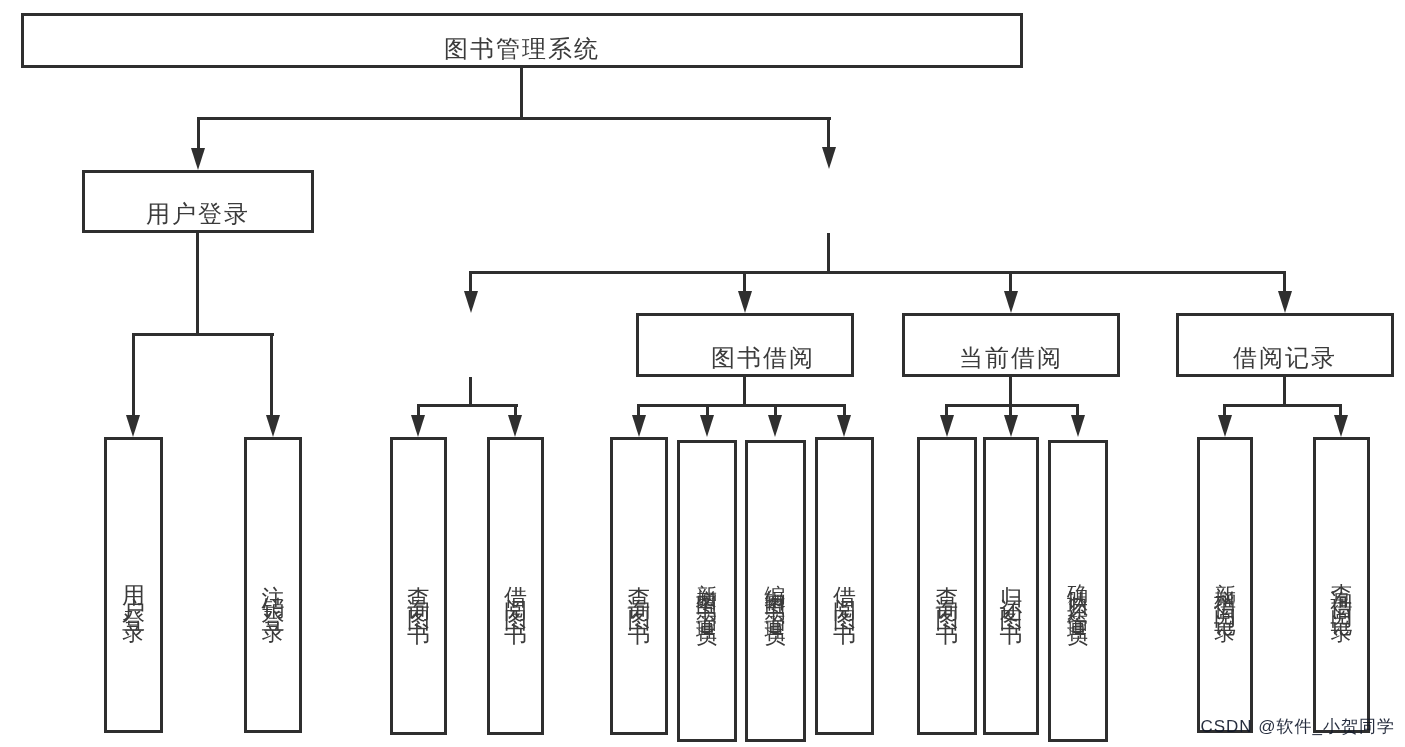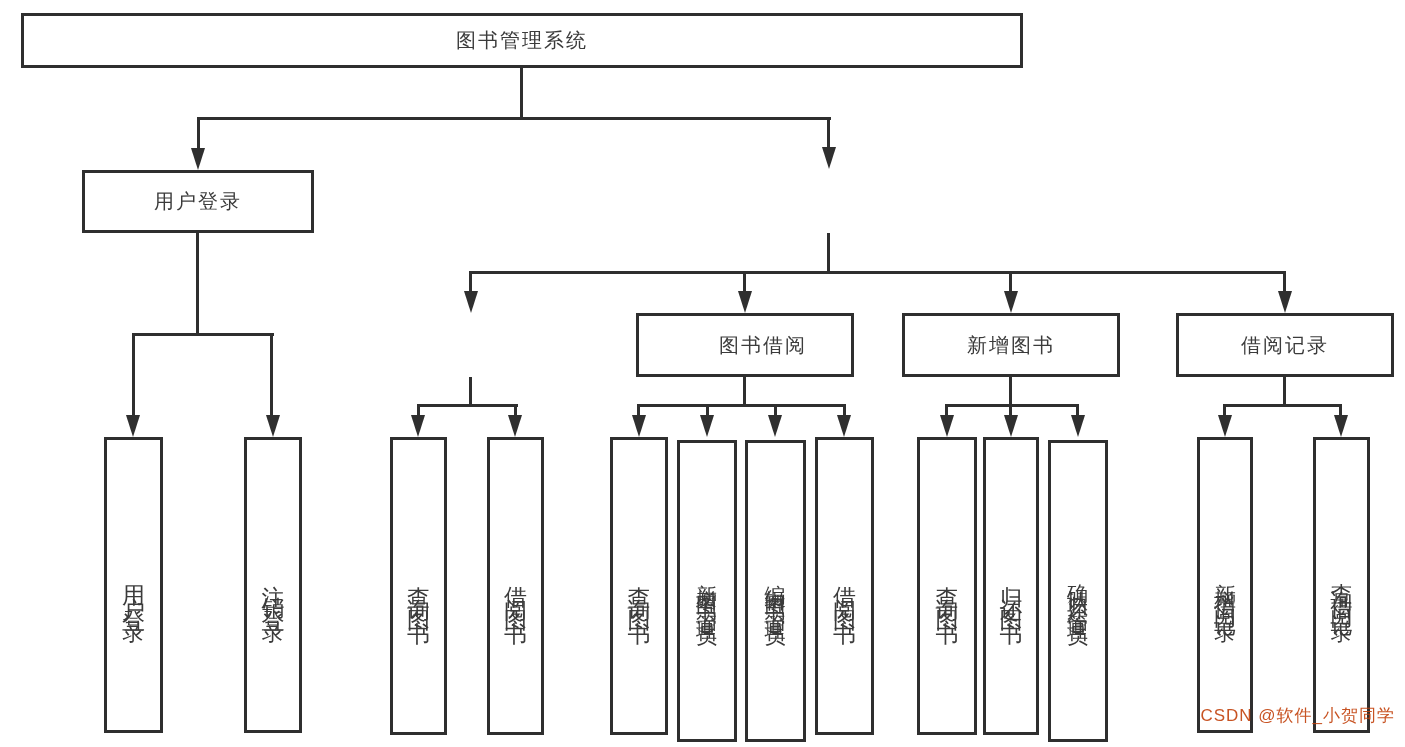--- a/index.html
+++ b/index.html
@@ -14,44 +14,44 @@
   }
   .box {
     position: absolute;
     box-sizing: border-box;
     border: 3px solid #2f2f2f;
     background: #ffffff;
     display: flex;
     align-items: center;
     justify-content: center;
   }
-  .hbox { font-size: 20px; letter-spacing: 2px; white-space: nowrap; }
+  .hbox { font-size: 24px; letter-spacing: 2px; white-space: nowrap; align-items: flex-end; }
   .vtext {
     writing-mode: vertical-rl;
     text-orientation: mixed;
     white-space: nowrap;
     line-height: 1;
   }
   .sz4  { font-size: 23px; letter-spacing: 12px; padding-top: 12px; }
   .sz6  { font-size: 22px; letter-spacing: 8px;  padding-top: 8px; }
   .sz9  { font-size: 21px; letter-spacing: 6px;  padding-top: 6px; }
   .ln { position: absolute; background: #2f2f2f; }
   .arrow {
     position: absolute;
     width: 0; height: 0;
     border-left: 7px solid transparent;
     border-right: 7px solid transparent;
     border-top: 22px solid #2f2f2f;
   }
   .watermark {
     position: absolute;
     right: 10px;
-    bottom: 20px;
+    bottom: 9px;
     font-size: 17px;
-    color: #c2410c;
+    color: #0f172a;
     opacity: 0.9;
     letter-spacing: 1px;
     z-index: 5;
     white-space: nowrap;
   }
 </style>
 </head>
 <body>
 
 <div class="canvas">
@@ -86,21 +86,21 @@
   <div class="arrow" style="left:738px; top:291px;"></div>
   <div class="ln" style="left:1009px; top:271px; width:3px; height:24px;"></div>
   <div class="arrow" style="left:1004px; top:291px;"></div>
   <div class="ln" style="left:1283px; top:271px; width:3px; height:24px;"></div>
   <div class="arrow" style="left:1278px; top:291px;"></div>
 
   <div class="box hbox" style="left:636px; top:313px; width:218px; height:64px;padding-left:36px;">
     <span>图书借阅</span>
   </div>
   <div class="box hbox" style="left:902px; top:313px; width:218px; height:64px;">
-    <span>新增图书</span>
+    <span>当前借阅</span>
   </div>
   <div class="box hbox" style="left:1176px; top:313px; width:218px; height:64px;">
     <span>借阅记录</span>
   </div>
 
   <div class="ln" style="left:469px; top:377px; width:3px; height:30px;"></div>
   <div class="ln" style="left:417px; top:404px; width:101px; height:3px;"></div>
   <div class="ln" style="left:417px; top:404px; width:3px; height:13px;"></div>
   <div class="arrow" style="left:411px; top:415px;"></div>
   <div class="ln" style="left:514px; top:404px; width:3px; height:13px;"></div>

